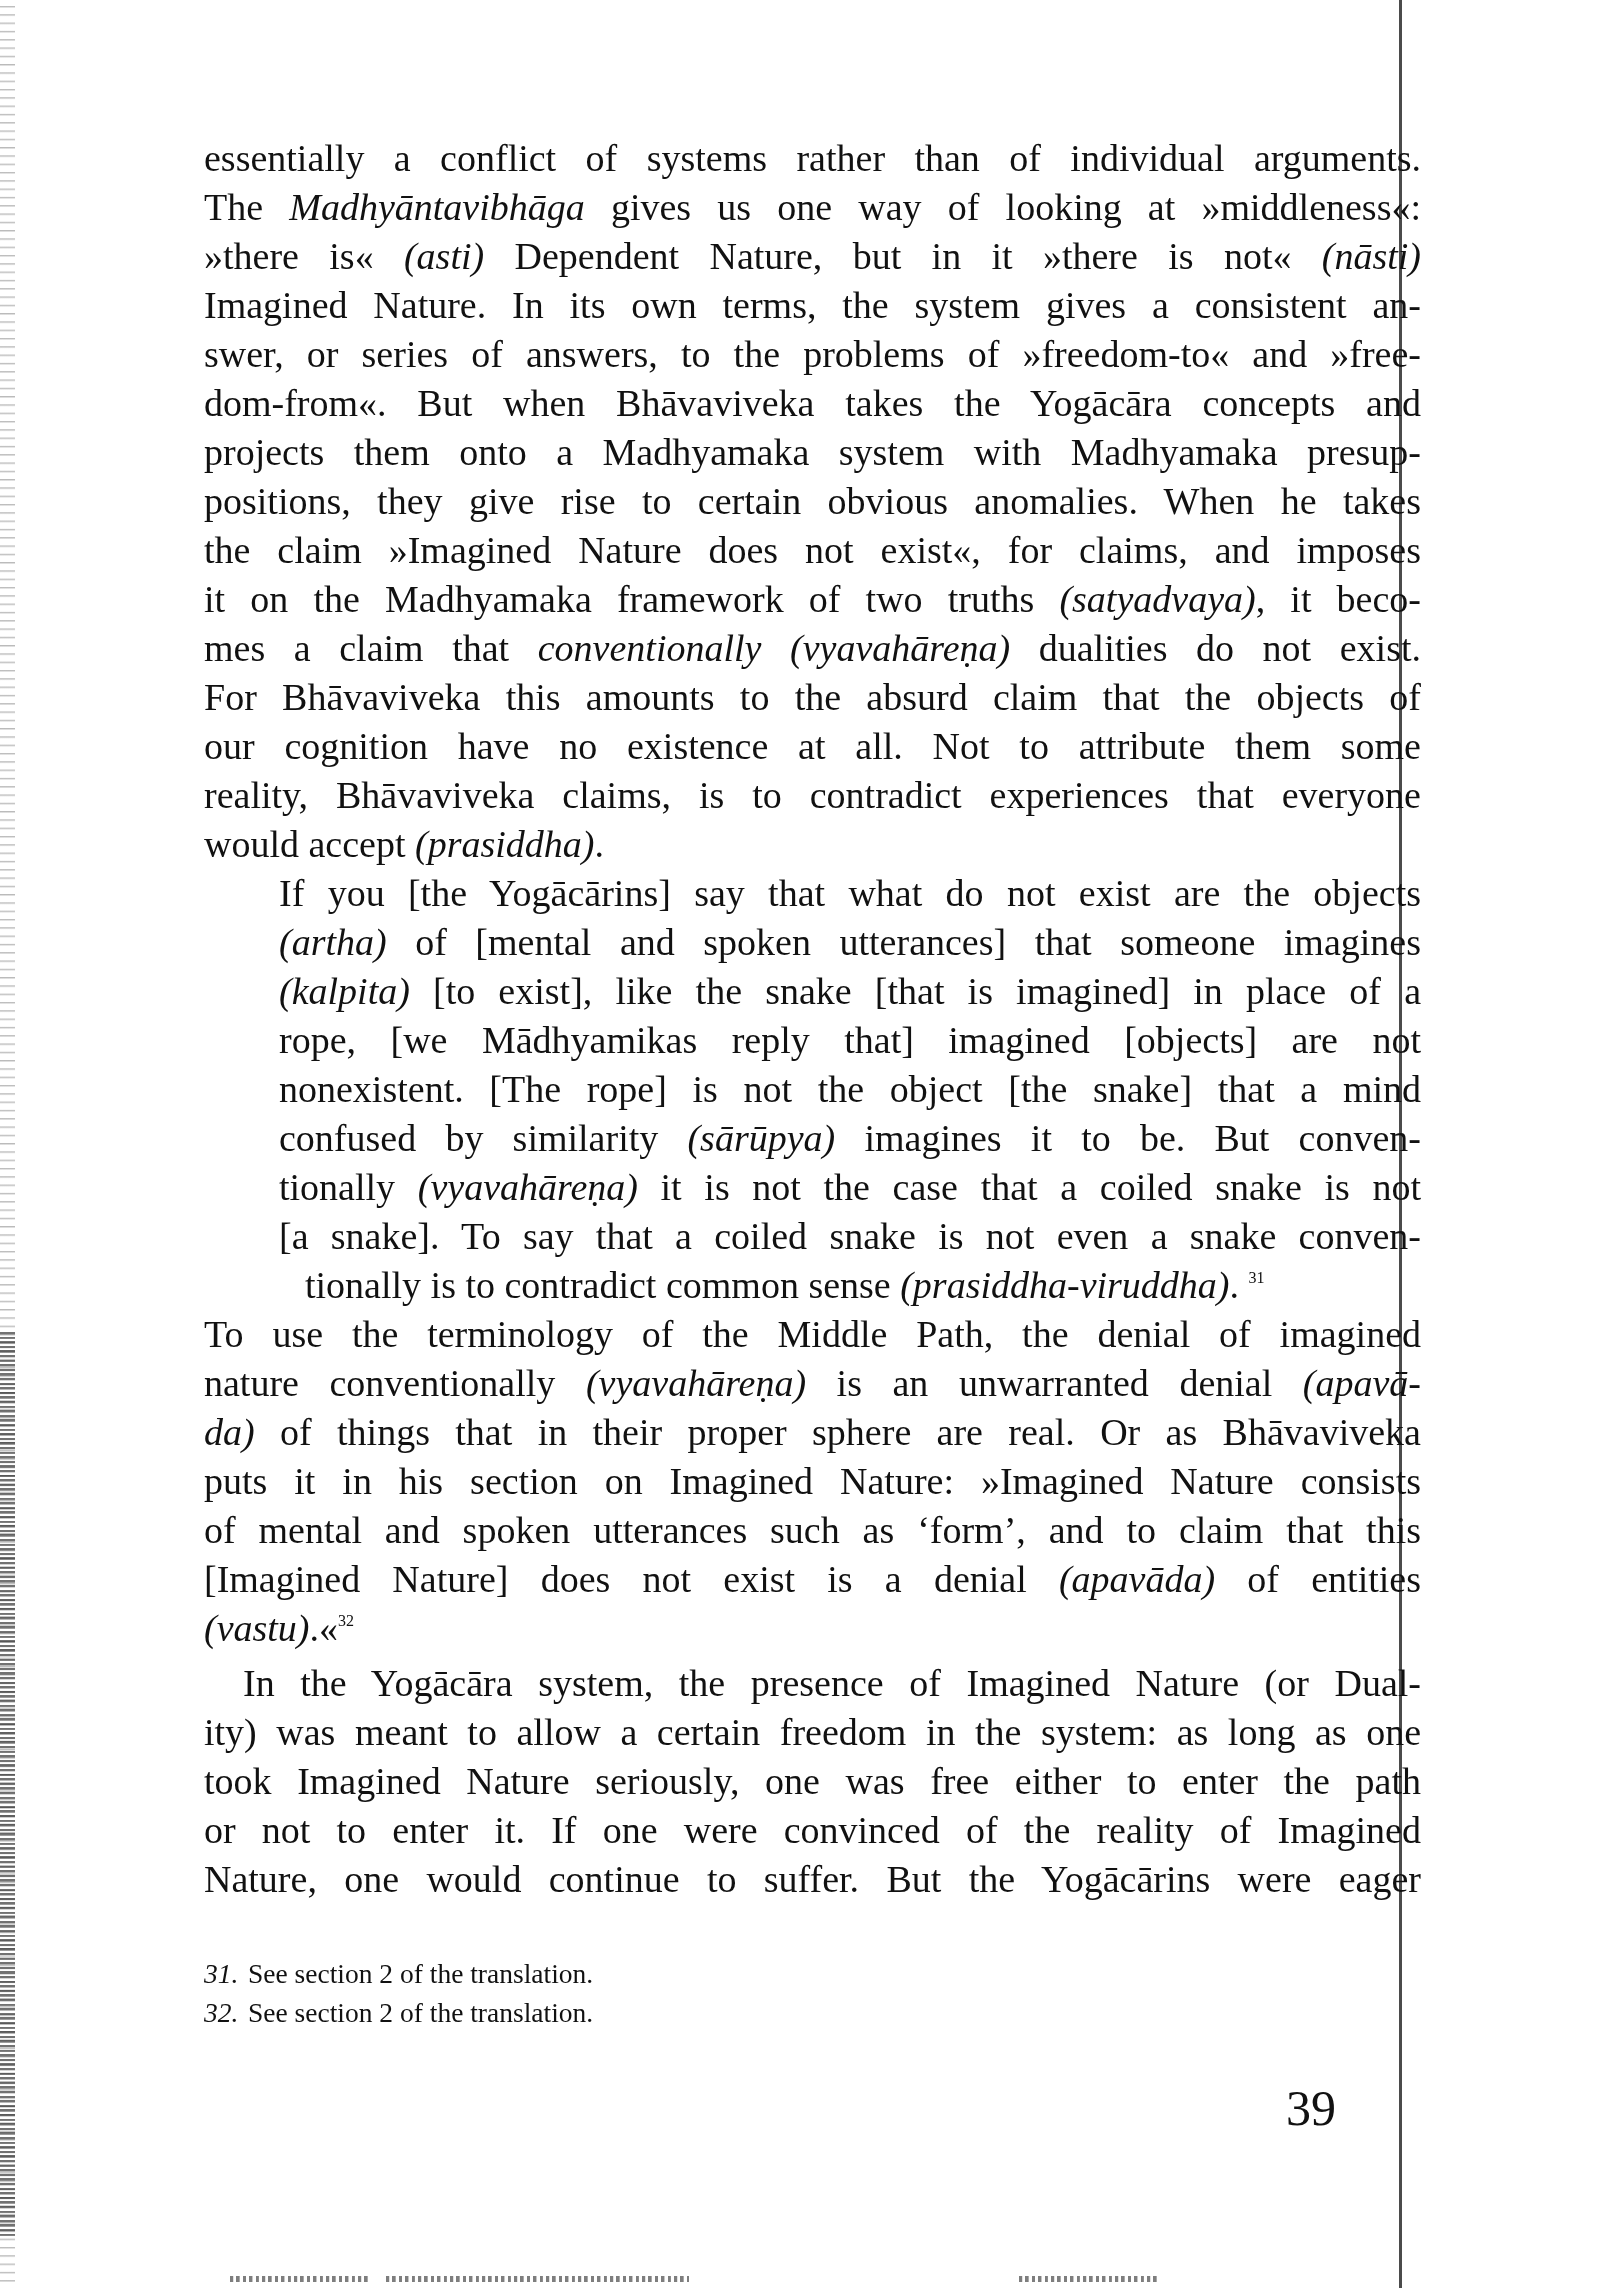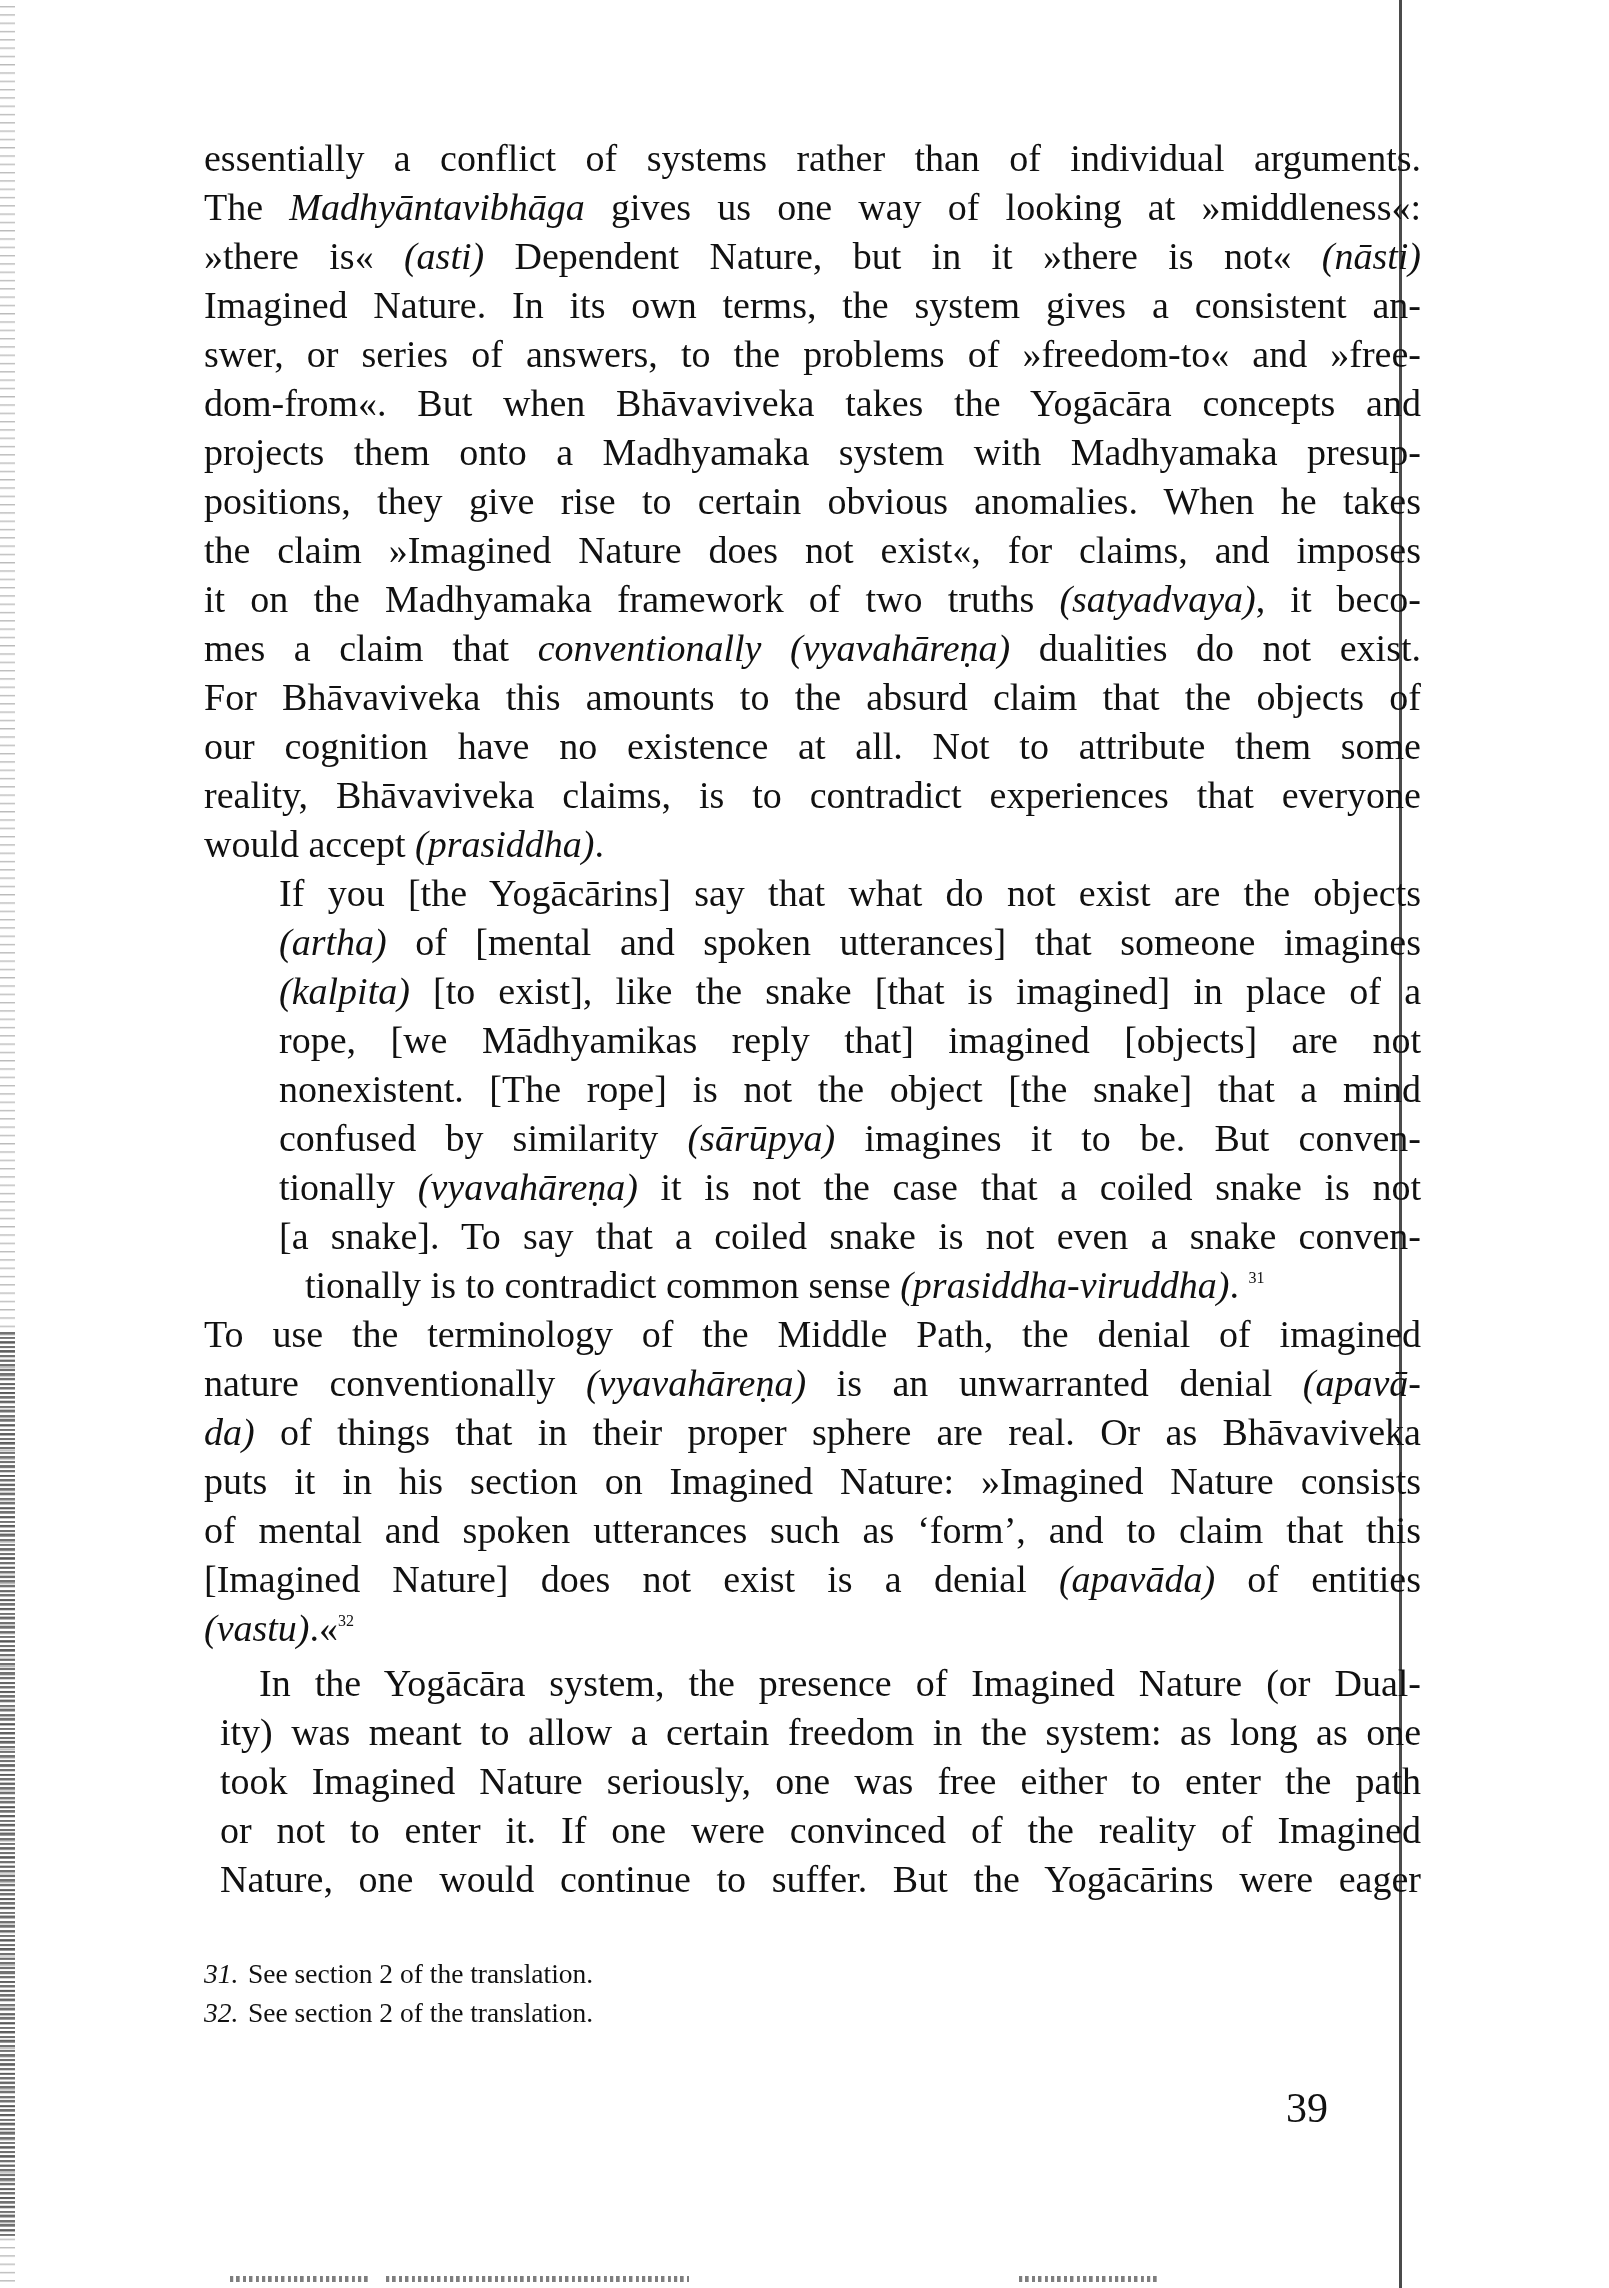--- a/index.html
+++ b/index.html
@@ -120,21 +120,21 @@
     }
     .footnote .num {
       display: inline-block;
       width: 44px;
       font-style: italic;
     }
     .page-number {
       position: absolute;
       left: 1286px;
       top: 2085px;
-      font-size: 42px;
+      font-size: 50px;
       line-height: 46px;
     }
   </style>
 </head>
 <body>
 
 <div class="page">
   <div class="scan-left-edge"></div>
   <div class="scan-left-edge-dense"></div>
   <div class="scan-right-edge"></div>
@@ -173,21 +173,21 @@
       </div>
     <div id="part2">
         <span class="line"><span>To use the terminology of the Middle Path, the denial of imagined</span></span>
         <span class="line"><span>nature conventionally </span><i>(vyavahāreṇa)</i><span> is an unwarranted denial </span><i>(apavā-</i></span>
         <span class="line"><i>da)</i><span> of things that in their proper sphere are real. Or as Bhāvaviveka</span></span>
         <span class="line"><span>puts it in his section on Imagined Nature: »Imagined Nature consists</span></span>
         <span class="line"><span>of mental and spoken utterances such as ‘form’, and to claim that this</span></span>
         <span class="line"><span>[Imagined Nature] does not exist is a denial </span><i>(apavāda)</i><span> of entities</span></span>
         <span class="line last"><i>(vastu)</i><span>.«</span><sup>32</sup></span>
       </div>
-    <div id="part3" style="margin-top: 5.5px; margin-left: 16px;">
+    <div id="part3" style="margin-top: 5.5px;">
         <span class="line indent-par"><span>In the Yogācāra system, the presence of Imagined Nature (or Dual-</span></span>
         <span class="line"><span>ity) was meant to allow a certain freedom in the system: as long as one</span></span>
         <span class="line"><span>took Imagined Nature seriously, one was free either to enter the path</span></span>
         <span class="line"><span>or not to enter it. If one were convinced of the reality of Imagined</span></span>
         <span class="line"><span>Nature, one would continue to suffer. But the Yogācārins were eager</span></span>
       </div>
   </div>
 
   <div class="footnotes">
     <div class="footnote">

